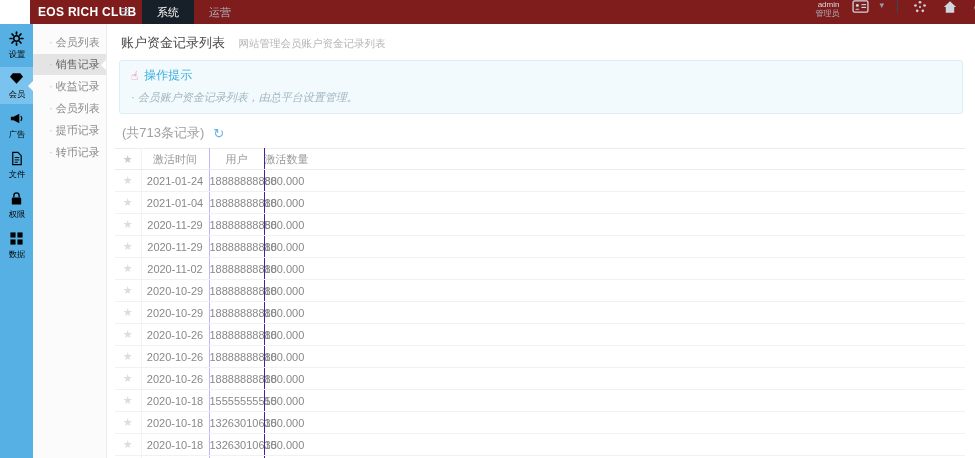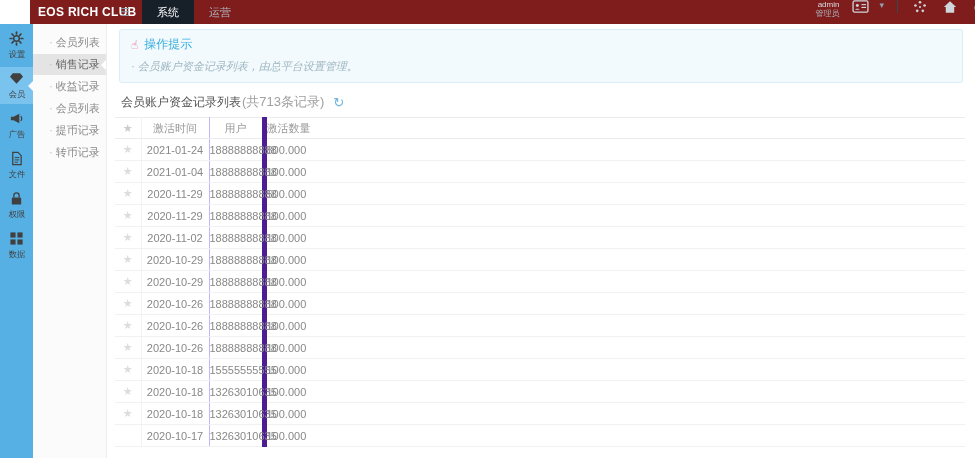--- a/index.html
+++ b/index.html
@@ -18,21 +18,21 @@
   .topbar-right { margin-left:auto; display:flex; align-items:flex-start; height:24px; padding-right:10px; }
   .user-text { text-align:right; font-size:8px; line-height:9px; color:#aeb6bd; margin-right:5px; }
   .user-text .uname { color:#d7dde2; }
   .tb-ic { color:#cfd6dc; display:flex; align-items:center; margin:0 8px; cursor:pointer; }
   .caret { color:#8fa0ad; font-size:9px; margin:0 6px 0 2px; }
   .tb-divider { width:1px; height:13px; background:#3a4754; margin:0 7px; }
 
   
   .iconbar { position:absolute; top:24px; left:0; bottom:0; width:33px; background:#57b0e3; z-index:10; }
   .icon-item { position:relative; width:33px; height:37px; display:flex; flex-direction:column;
-    align-items:center; justify-content:center; color:#404040; cursor:pointer; margin-top:3px; }
+    align-items:center; justify-content:center; color:#000000; cursor:pointer; margin-top:3px; }
   .icon-item .ic { height:15px; display:flex; align-items:center; }
   .icon-item .lbl { font-size:9px; margin-top:2px; transform:scale(.92); }
   .icon-item.active { background:#79c3ee; }
   .icon-item.active::after { content:""; position:absolute; right:0; top:50%; margin-top:-5px;
     border-top:5px solid transparent; border-bottom:5px solid transparent; border-right:5px solid #fbfbfb; }
 
   
   .submenu { position:absolute; top:24px; left:33px; bottom:0; width:74px; background:#fbfbfb;
     border-right:1px solid #ededed; z-index:9; padding-top:8px; }
   .sub-item { position:relative; height:21px; line-height:21px; font-size:11px; color:#8a8a8a;
@@ -57,21 +57,21 @@
   .table-caption { padding:3px 14px 6px; font-size:12px; color:#555; display:flex; align-items:center; }
   .tbl-count { font-size:13px; color:#a0a0a0; margin-left:1px; }
   .refresh-ic { color:#6fb7e0; font-size:13px; margin-left:9px; cursor:pointer; }
 
   table.rec { border-collapse:collapse; margin-left:8px; width:calc(100% - 18px); table-layout:fixed; }
   table.rec th, table.rec td { font-weight:normal; font-size:11px; height:22px; padding:0;
     border-bottom:1px solid #f1f1f1; }
   table.rec thead th { height:21px; color:#999; border-top:1px solid #ececec; border-bottom:1px solid #ececec; }
   .col-star { width:26px; text-align:center; border-right:1px solid #f3f3f3; }
   .col-time { width:68px; text-align:center; color:#888; border-right:1px solid #c4b5fd; }
-  .col-user { width:55px; text-align:center; color:#888; border-right:5px solid #4c1d95; }
+  .col-user { width:55px; text-align:center; color:#888; border-right:1px solid #4c1d95; }
   .col-amt  { text-align:left; padding-left:14px; color:#888; }
   .star { color:#ddd; font-size:11px; cursor:pointer; }
   thead .star { color:#ccc; }
 </style>
 </head>
 <body>
 
 <header class="topbar">
   <div class="logo">EOS RICH CLUB</div>
   <span class="hamburger">☰</span>
@@ -194,31 +194,34 @@
 <aside class="submenu">
     <div class="sub-item"><span class="bullet">·</span><span>会员列表</span></div>
     <div class="sub-item active"><span class="bullet">·</span><span>销售记录</span></div>
     <div class="sub-item"><span class="bullet">·</span><span>收益记录</span></div>
     <div class="sub-item"><span class="bullet">·</span><span>会员列表</span></div>
     <div class="sub-item"><span class="bullet">·</span><span>提币记录</span></div>
     <div class="sub-item"><span class="bullet">·</span><span>转币记录</span></div>
   </aside>
 
 <main class="main">
+  <div class="page-header">
+    <span class="page-title">账户资金记录列表</span>
+    <span class="page-subtitle">网站管理会员账户资金记录列表</span>
+  </div>
 
   <div class="alert">
     <div class="alert-title">
       <span class="hand-icon">☝</span>
       <span>操作提示</span>
     </div>
     <div class="alert-body">· 会员账户资金记录列表，由总平台设置管理。</div>
   </div>
 
   <div class="table-caption">
-    <span>会员账户资金记录列表</span>
     <span class="tbl-count">(共713条记录)</span>
     <span class="refresh-ic">↻</span>
   </div>
 
   <table class="rec">
     <thead>
       <tr>
         <th class="col-star"><span class="star">★</span></th>
         <th class="col-time">激活时间</th>
         <th class="col-user">用户</th>

